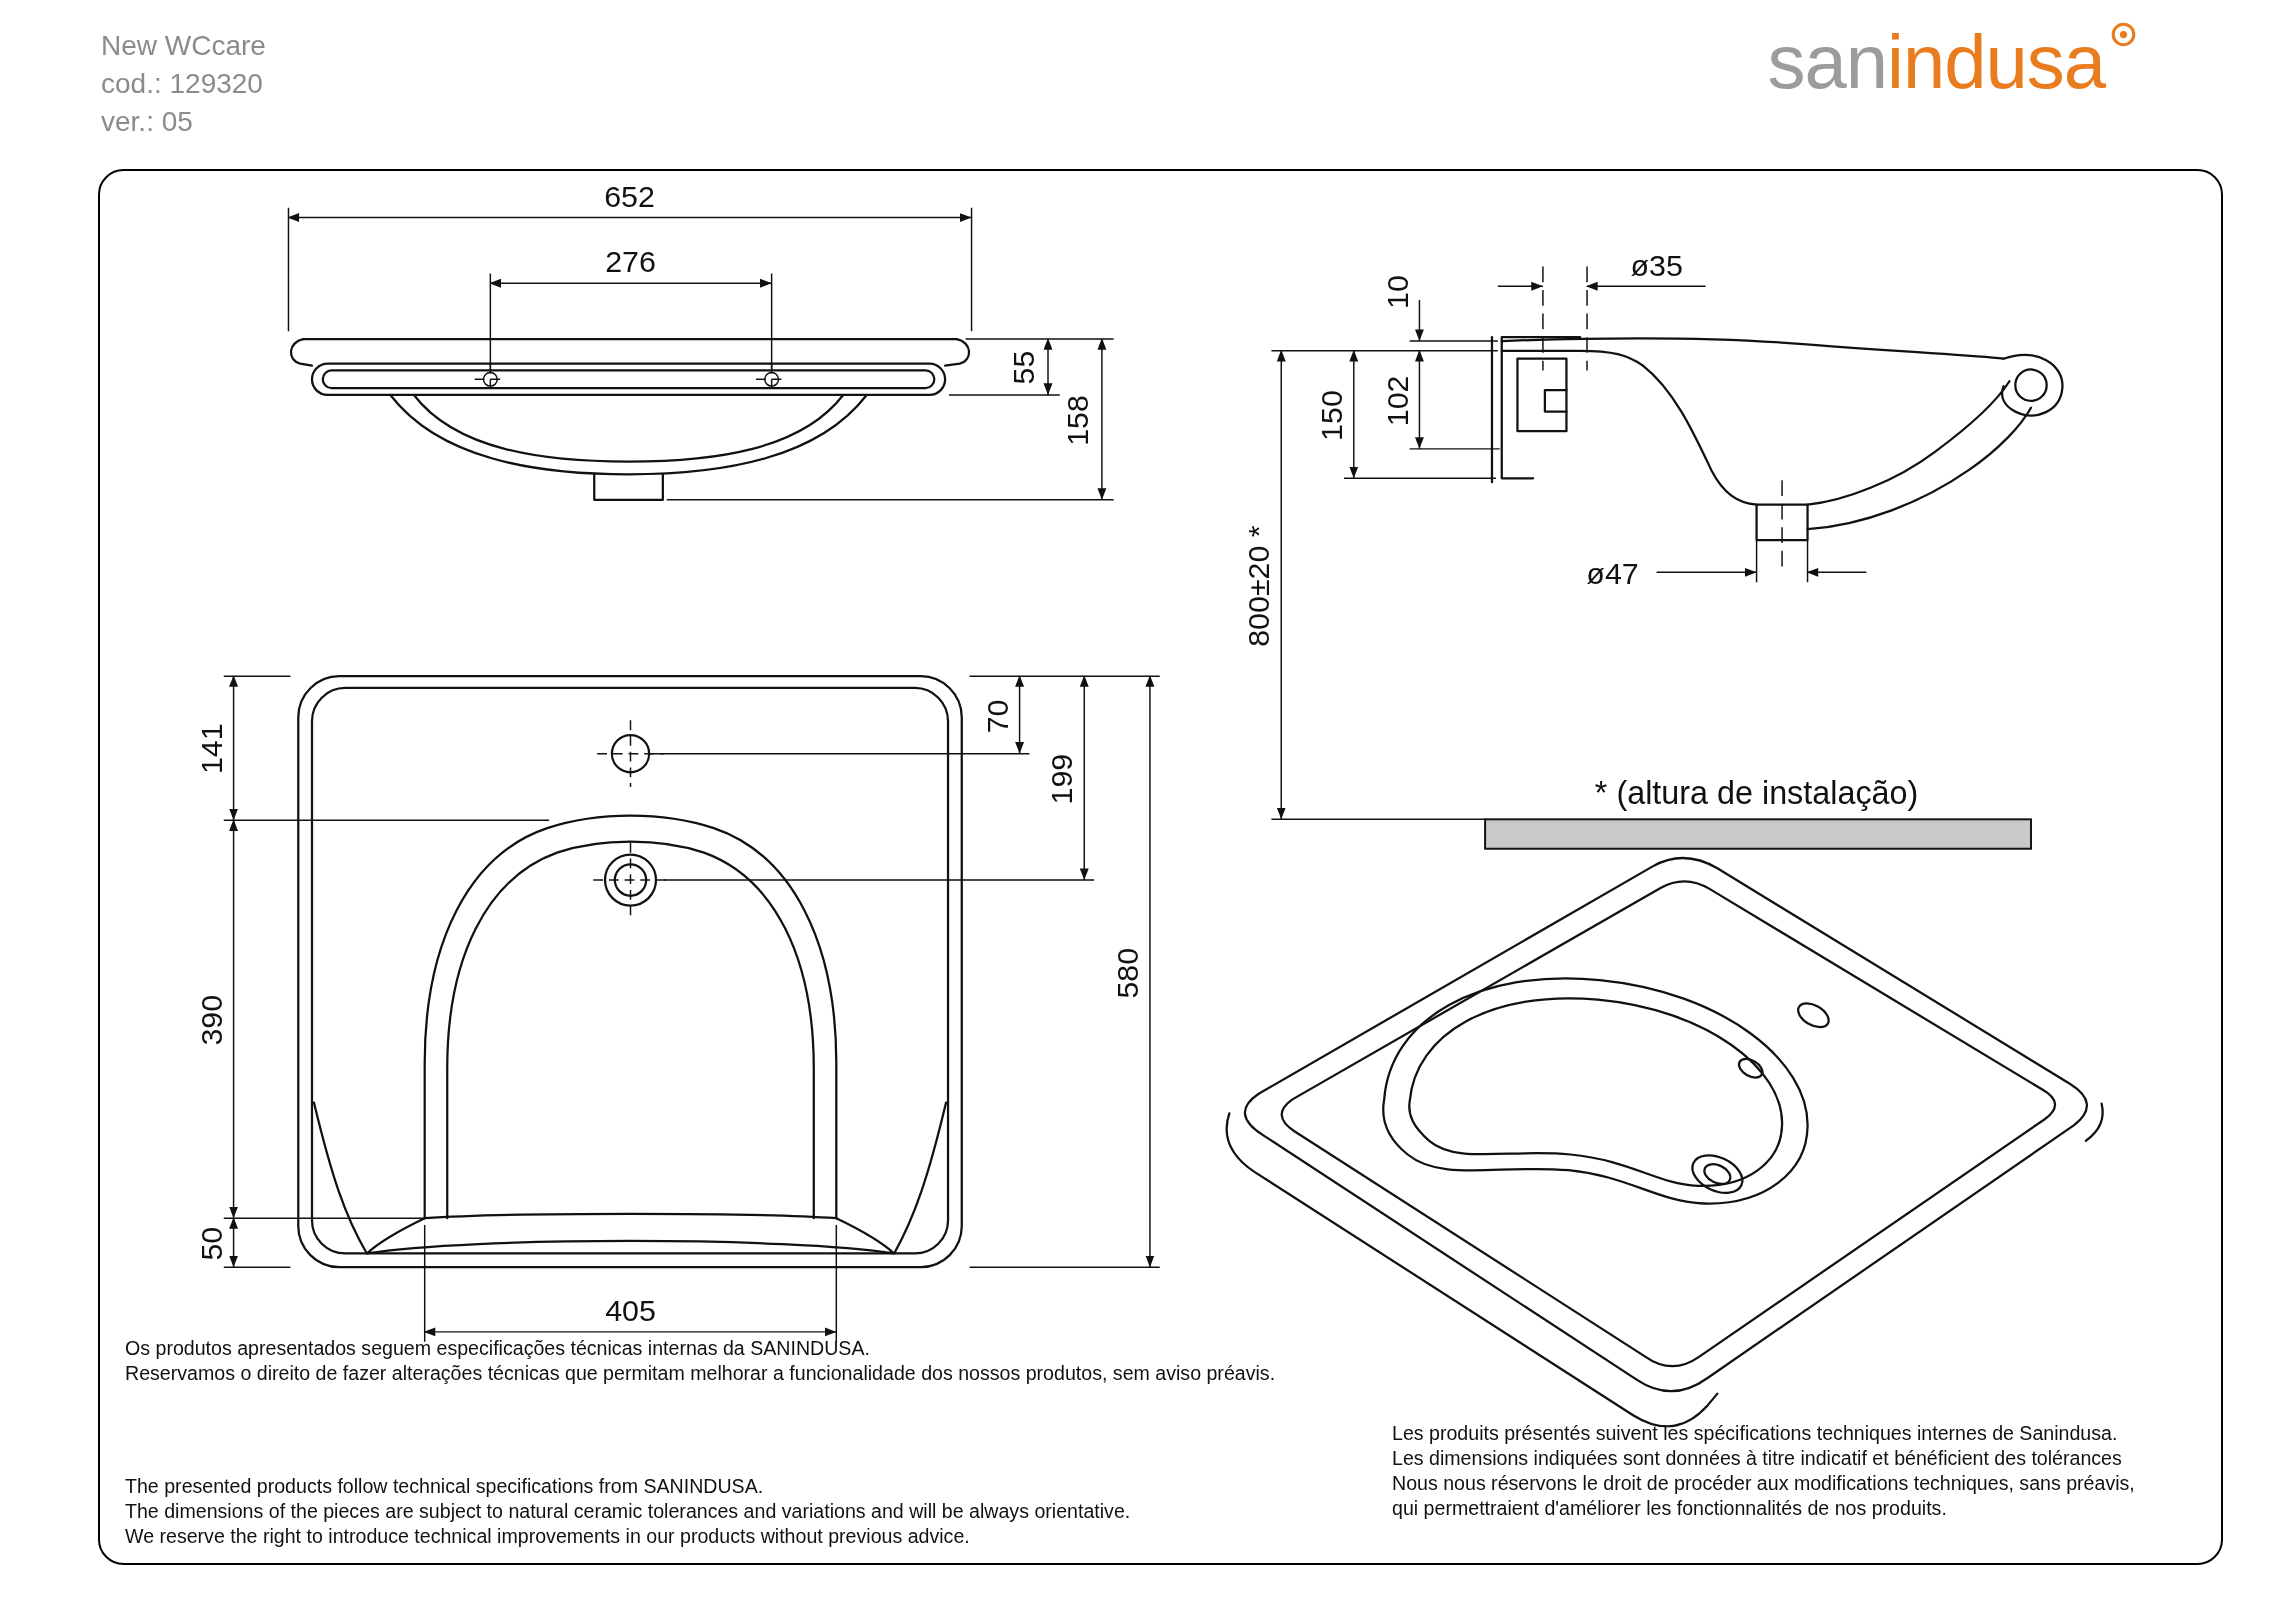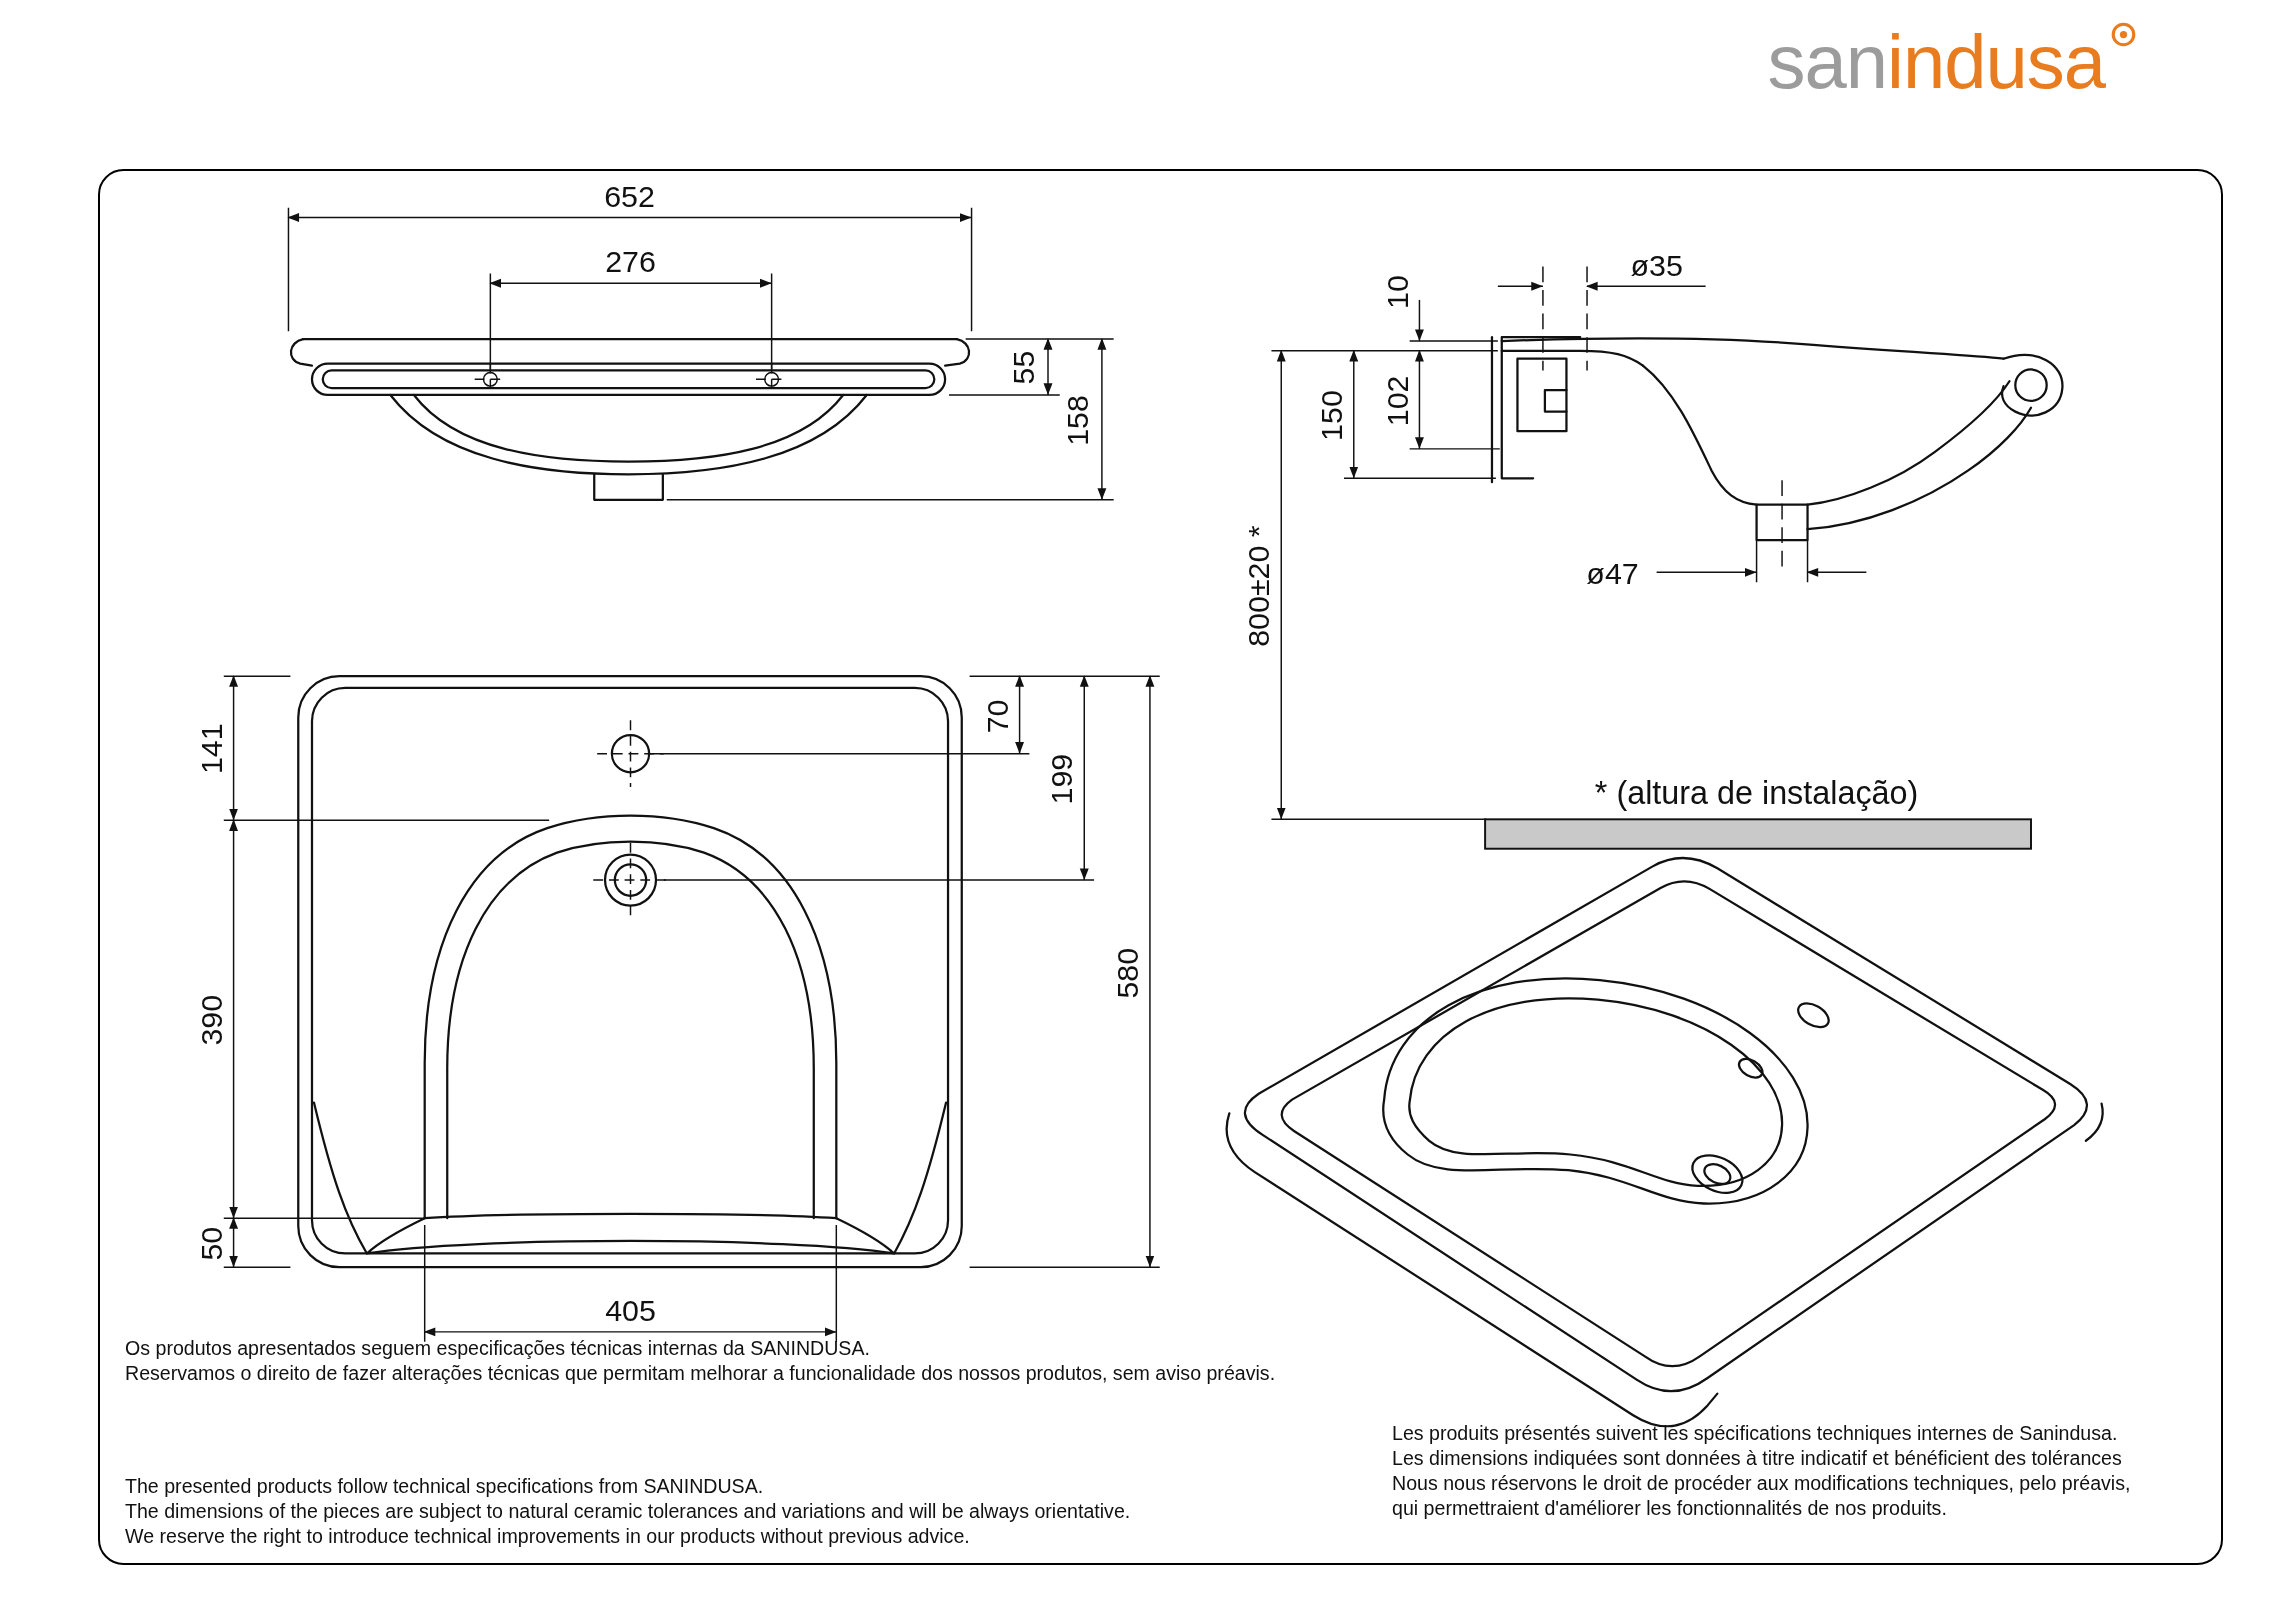--- a/index.html
+++ b/index.html
@@ -27,20 +27,25 @@
   .ftr .line{white-space:nowrap}
   .pt{left:125px;top:1336px}
   .en{left:125px;top:1474px}
   .fr{left:1392px;top:1421px}
 </style>
 </head>
 <body>
 
 <div class="page">
 
+  <div class="hdr col1">
+    <div class="line">New WCcare</div>
+    <div class="line">cod.: 129320</div>
+    <div class="line">ver.: 05</div>
+  </div>
   <div class="logo">
     <span>san</span><span class="orange">indusa</span><span class="logo-mark"><svg width="29" height="29" viewBox="0 0 24 24">
           <circle cx="12" cy="12" r="8.5" fill="none" stroke="#e87c1e" stroke-width="2.6"></circle>
           <circle cx="12" cy="12" r="3" fill="#e87c1e"></circle>
         </svg></span>
   </div>
 
   <div class="frame"></div>
 
   <svg class="draw" viewBox="0 0 2339 1654">
@@ -158,18 +163,18 @@
     <div class="line">Reservamos o direito de fazer alterações técnicas que permitam melhorar a funcionalidade dos nossos produtos, sem aviso préavis.</div>
   </div>
   <div class="ftr en">
     <div class="line">The presented products follow technical specifications from SANINDUSA.</div>
     <div class="line">The dimensions of the pieces are subject to natural ceramic tolerances and variations and will be always orientative.</div>
     <div class="line">We reserve the right to introduce technical improvements in our products without previous advice.</div>
   </div>
   <div class="ftr fr">
     <div class="line">Les produits présentés suivent les spécifications techniques internes de Sanindusa.</div>
     <div class="line">Les dimensions indiquées sont données à titre indicatif et bénéficient des tolérances</div>
-    <div class="line">Nous nous réservons le droit de procéder aux modifications techniques, pelo préavis,</div>
+    <div class="line">Nous nous réservons le droit de procéder aux modifications techniques, sans préavis,</div>
     <div class="line">qui permettraient d'améliorer les fonctionnalités de nos produits.</div>
   </div>
 
 </div>
 
 
 </body></html>

